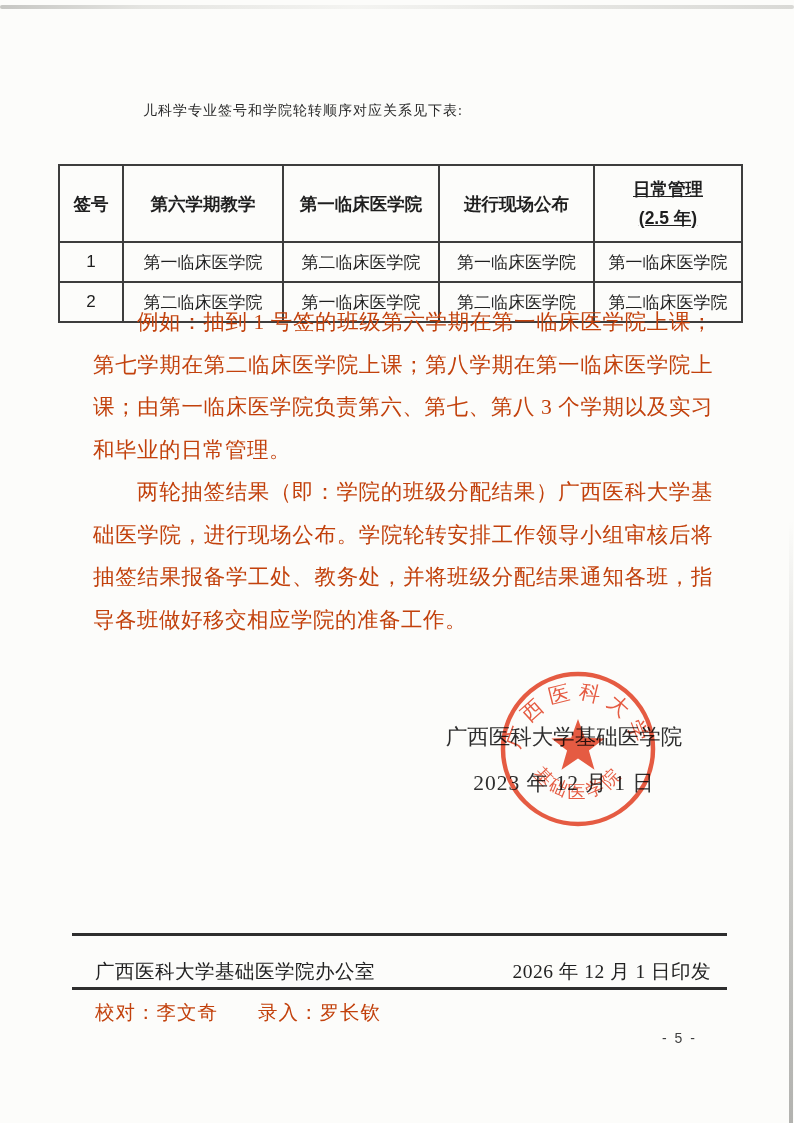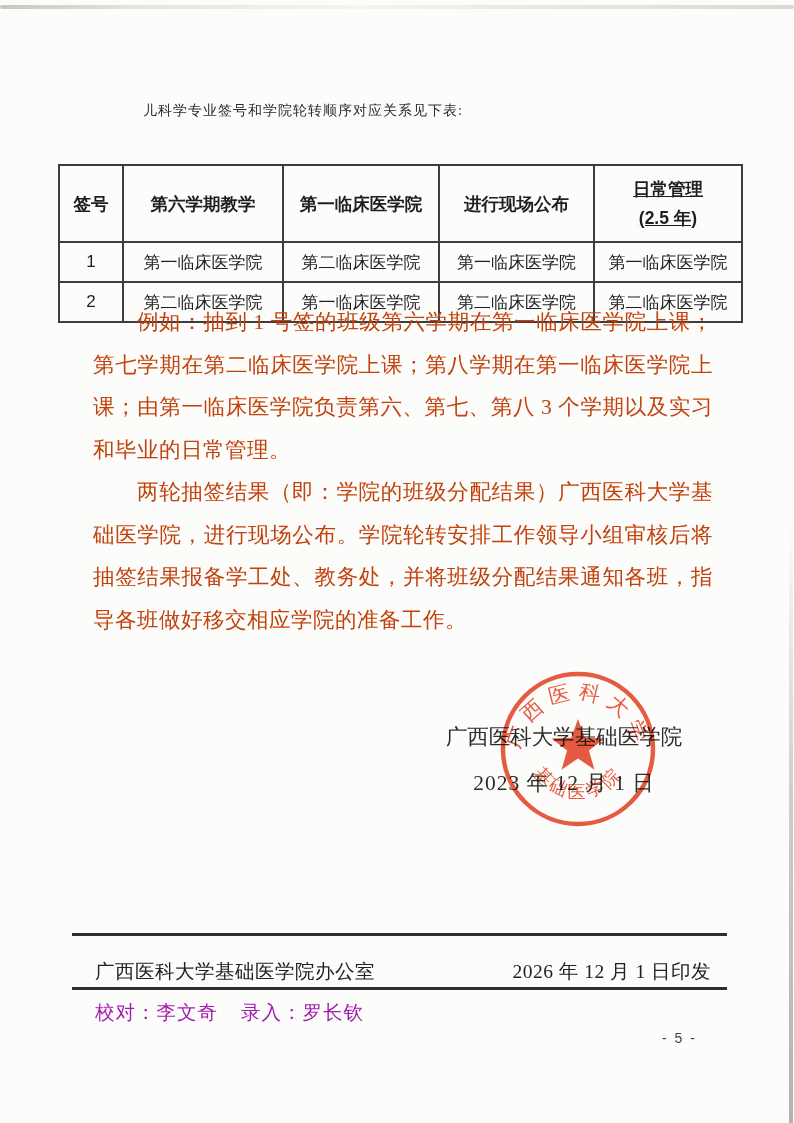--- a/index.html
+++ b/index.html
@@ -58,21 +58,21 @@
   .rule { position:absolute; left:72px; width:655px; height:2.5px; background:#2e2e2e; }
   .rule-top { top:933px; }
   .rule-bottom { top:987px; }
   .footer-line {
     position:absolute; left:95px; top:946px; width:616px;
     display:flex; justify-content:space-between;
     font-size:19.5px; color:#222; letter-spacing:.5px;margin-top:12px;
   }
   .proof-line {
     position:absolute; left:95px; top:999px;
-    display:flex; gap:23px; font-size:19.5px; color:#a21caf; letter-spacing:1px;justify-content:center;
+    display:flex; gap:40px; font-size:19.5px; color:#c2410c; letter-spacing:1px;justify-content:center;
   }
   .page-number {
     position:absolute; left:662px; top:1030px;
     font-family:"Liberation Sans", sans-serif;
     font-size:14px; color:#3f3f3f; letter-spacing:2px;
   }
 </style>
 </head>
 <body>
 

